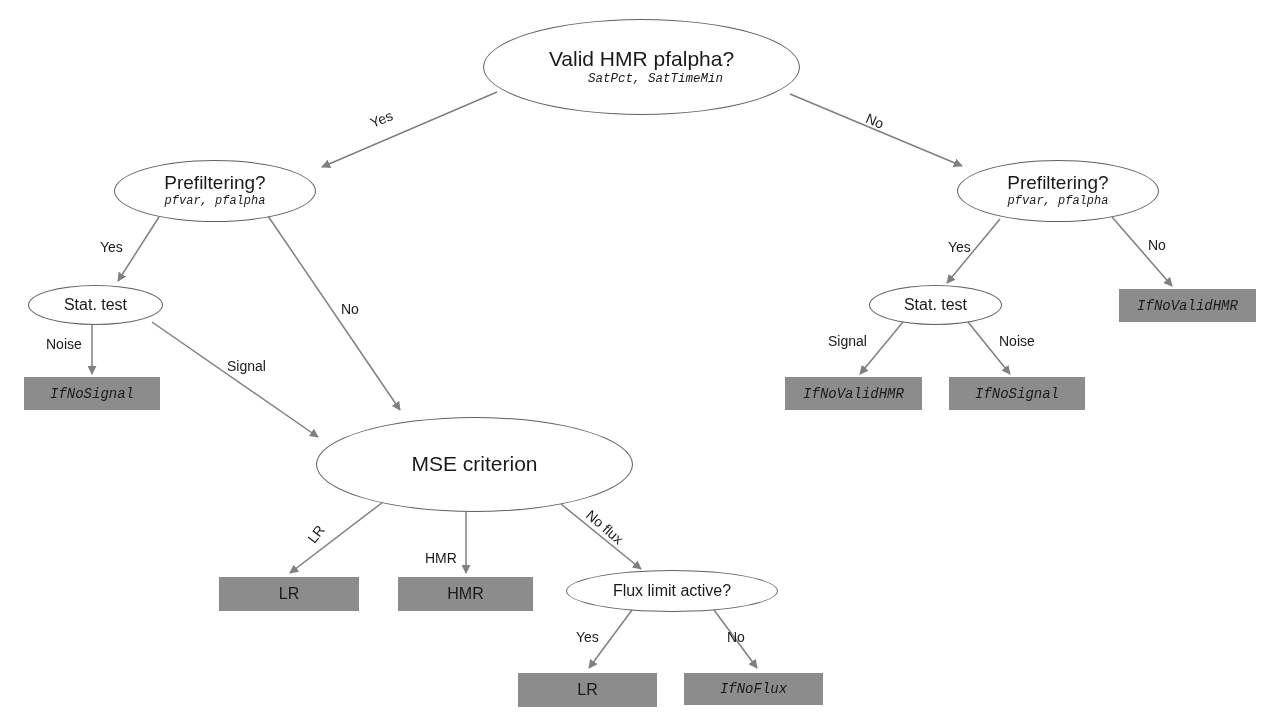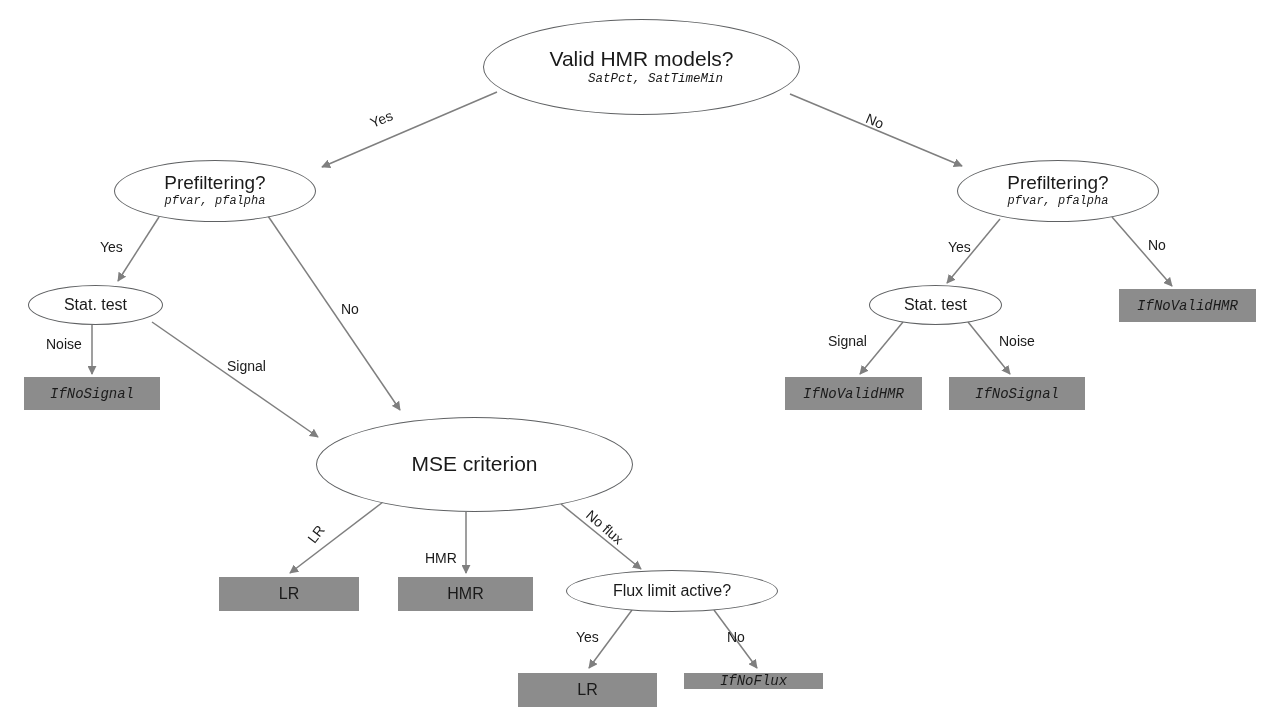--- a/index.html
+++ b/index.html
@@ -89,21 +89,21 @@
       <line x1="968" y1="322" x2="1010" y2="374"></line>
       <line x1="383" y1="502" x2="290" y2="573"></line>
       <line x1="466" y1="512" x2="466" y2="573"></line>
       <line x1="561" y1="504" x2="641" y2="569"></line>
       <line x1="632" y1="610" x2="589" y2="668"></line>
       <line x1="714" y1="610" x2="757" y2="668"></line>
     </g>
   </svg>
 
   <div class="node ellipse" style="left:483px; top:19px; width:317px; height:96px;">
-    <div class="node-title" style="font-size:21px;">Valid HMR models?</div>
+    <div class="node-title" style="font-size:21px;">Valid HMR pfalpha?</div>
     <div class="node-sub" style="font-size:12.5px; margin-top:3px;margin-left:28px;">SatPct, SatTimeMin</div>
   </div>
 
   <div class="node ellipse" style="left:114px; top:160px; width:202px; height:62px;">
     <div class="node-title" style="font-size:19px;">Prefiltering?</div>
     <div class="node-sub" style="font-size:12px; margin-top:2px;">pfvar, pfalpha</div>
   </div>
 
   <div class="node ellipse" style="left:957px; top:160px; width:202px; height:62px;">
     <div class="node-title" style="font-size:19px;">Prefiltering?</div>
@@ -147,21 +147,21 @@
   </div>
 
   <div class="node box" style="left:398px; top:577px; width:135px; height:34px;">
     <div style="font-size:16px;">HMR</div>
   </div>
 
   <div class="node box" style="left:518px; top:673px; width:139px; height:34px;">
     <div style="font-size:16px;">LR</div>
   </div>
 
-  <div class="node box" style="left:684px; top:673px; width:139px; height:16px;">
+  <div class="node box" style="left:684px; top:673px; width:139px; height:32px;">
     <div class="mono-italic" style="font-size:14px;">IfNoFlux</div>
   </div>
 
   <div class="edge-label" style="left:370px; top:112px; font-size:14px; transform:rotate(-23deg);">Yes</div>
 
   <div class="edge-label" style="left:866px; top:114px; font-size:14px; transform:rotate(23deg);">No</div>
 
   <div class="edge-label" style="left:100px; top:240px; font-size:14px;">Yes</div>
 
   <div class="edge-label" style="left:341px; top:302px; font-size:14px;">No</div>

